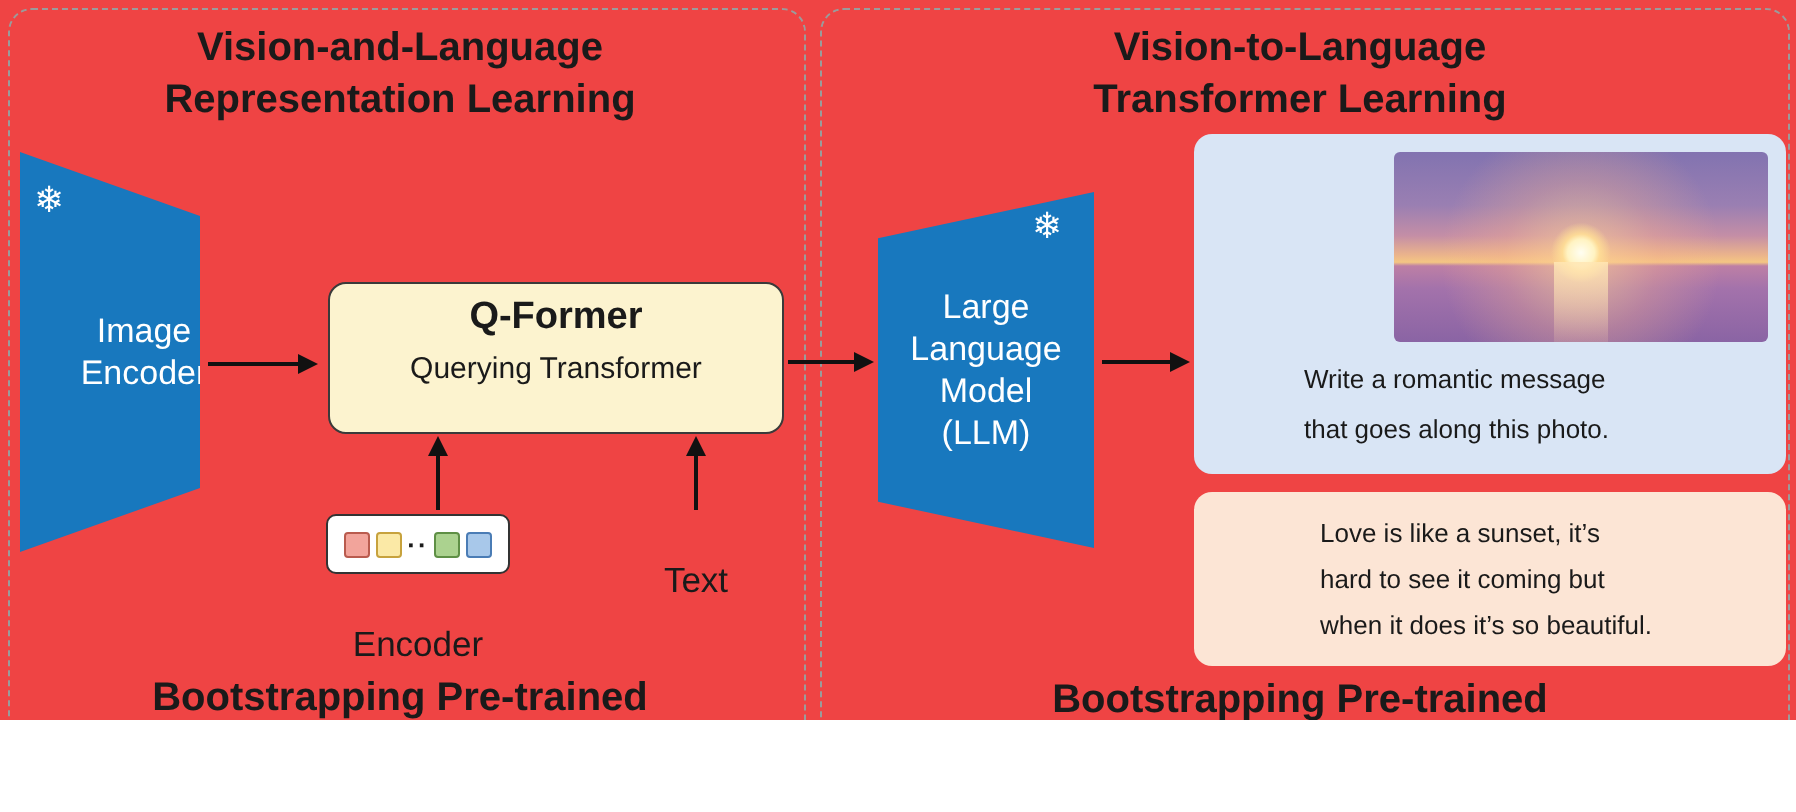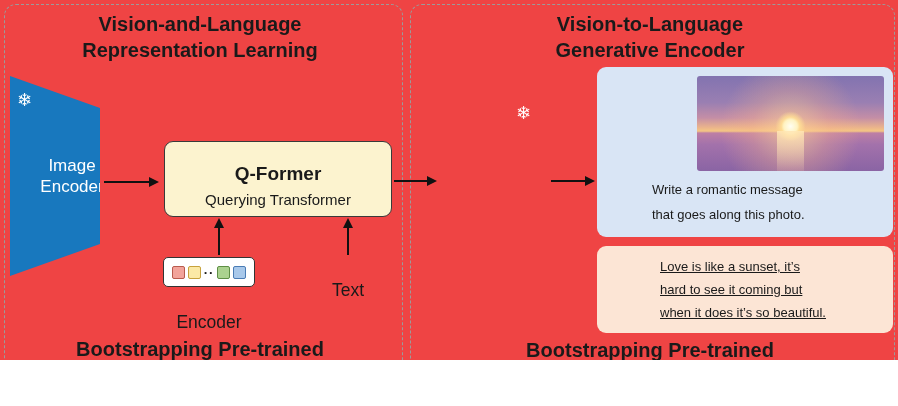--- a/index.html
+++ b/index.html
@@ -21,21 +21,21 @@
              clip-path:polygon(0% 0%, 100% 16%, 100% 84%, 0% 100%);padding-left:34px; }
   .llm     { left:439px; top:96px; width:108px; height:178px;
              clip-path:polygon(0% 13%, 100% 0%, 100% 100%, 0% 87%); }
   .trap-label { color:#ffffff; font-size:17px; line-height:21px; text-align:center; white-space:pre-line; }
   .snowflake { position:absolute; color:#ffffff; font-size:18px; line-height:18px; }
   .snow-enc { left:17px;  top:91px; }
   .snow-llm { left:516px; top:104px; }
 
   .qformer { position:absolute; left:164px; top:141px; width:228px; height:76px;
              background:#fcf3cf; border:1.7px solid #3a3a3a; border-radius:9px;
-             text-align:center; padding-top:20px; }
+             text-align:center; padding-top:5px; }
   .qformer-title { font-weight:bold; font-size:19px; line-height:24px; }
   .qformer-sub   { font-size:15px; line-height:22px; margin-top:3px; }
 
   .arrow-h { position:absolute; height:2.2px; background:#111; }
   .arrow-h::after { content:""; position:absolute; right:-9px; top:50%; transform:translateY(-50%);
                     border-left:10px solid #111; border-top:5.5px solid transparent; border-bottom:5.5px solid transparent; }
   .arrow-v { position:absolute; width:2.2px; background:#111; }
   .arrow-v::after { content:""; position:absolute; top:-9px; left:50%; transform:translateX(-50%);
                     border-bottom:10px solid #111; border-left:5.5px solid transparent; border-right:5.5px solid transparent; }
   .arr-enc-qf { left:104px; top:181px; width:46px; }
@@ -52,21 +52,21 @@
   .small-label { position:absolute; font-size:17.5px; line-height:22px; text-align:center;margin-top:19px; }
   .queries-label { left:148px; top:292px; width:122px; }
   .text-label    { left:320px; top:260px; width:56px; }
 
   .prompt-box { position:absolute; left:597px; top:67px; width:296px; height:170px;
                 background:#d9e5f5; border-radius:9px; }
   .response-box { position:absolute; left:597px; top:246px; width:296px; height:87px;
                   background:#fce5d5; border-radius:9px; }
   .body-text { font-size:13px; line-height:25px; white-space:pre-line;margin-left:43px; }
   .prompt-text { position:absolute; left:12px; top:110px; width:278px; }
-  .response-text { padding:9px 20px; line-height:23px;text-decoration:underline; }
+  .response-text { padding:9px 20px; line-height:23px; }
 
   .photo { position:absolute; left:100px; top:9px; width:187px; height:95px; border-radius:3px; overflow:hidden;
            background:
              radial-gradient(circle 15px at 50% 53%, #fffef2 0%, #fff3c2 45%, rgba(255,222,150,0.9) 62%, rgba(255,200,130,0) 100%),
              radial-gradient(circle 70px at 50% 56%, rgba(255,214,150,0.65) 0%, rgba(250,180,140,0.30) 55%, rgba(240,160,150,0) 100%),
              linear-gradient(to bottom,
                #8273b0 0%, #9a7fb2 28%, #c48ea6 44%, #eab38c 54%, #f4c683 58%,
                #bd7fa5 60%, #a372ab 72%, #8a64a4 100%); }
   .photo::after { content:""; position:absolute; left:43%; width:14%; top:58%; bottom:0;
                   background:linear-gradient(to bottom, rgba(255,230,180,0.85), rgba(255,210,180,0.15)); }
@@ -107,22 +107,28 @@
     </div>
   <div class="small-label queries-label">Encoder</div>
   <div class="small-label text-label">Text</div>
 
   <div class="heading footer-left">Bootstrapping Pre-trained
 Image Models</div>
 
   <div class="arrow-h arr-qf-llm"></div>
 
   <div class="heading title-right">Vision-to-Language
-Generative Encoder</div>
+Transformer Learning</div>
 
+  <div class="trapezoid llm">
+    <div class="trap-label">Large
+Language
+Model
+(LLM)</div>
+  </div>
   <span class="snowflake snow-llm">❄</span>
 
   <div class="arrow-h arr-llm-box"></div>
 
   <div class="prompt-box">
     <div class="photo"></div>
     <div class="body-text prompt-text">Write a romantic message
 that goes along this photo.</div>
   </div>
 

